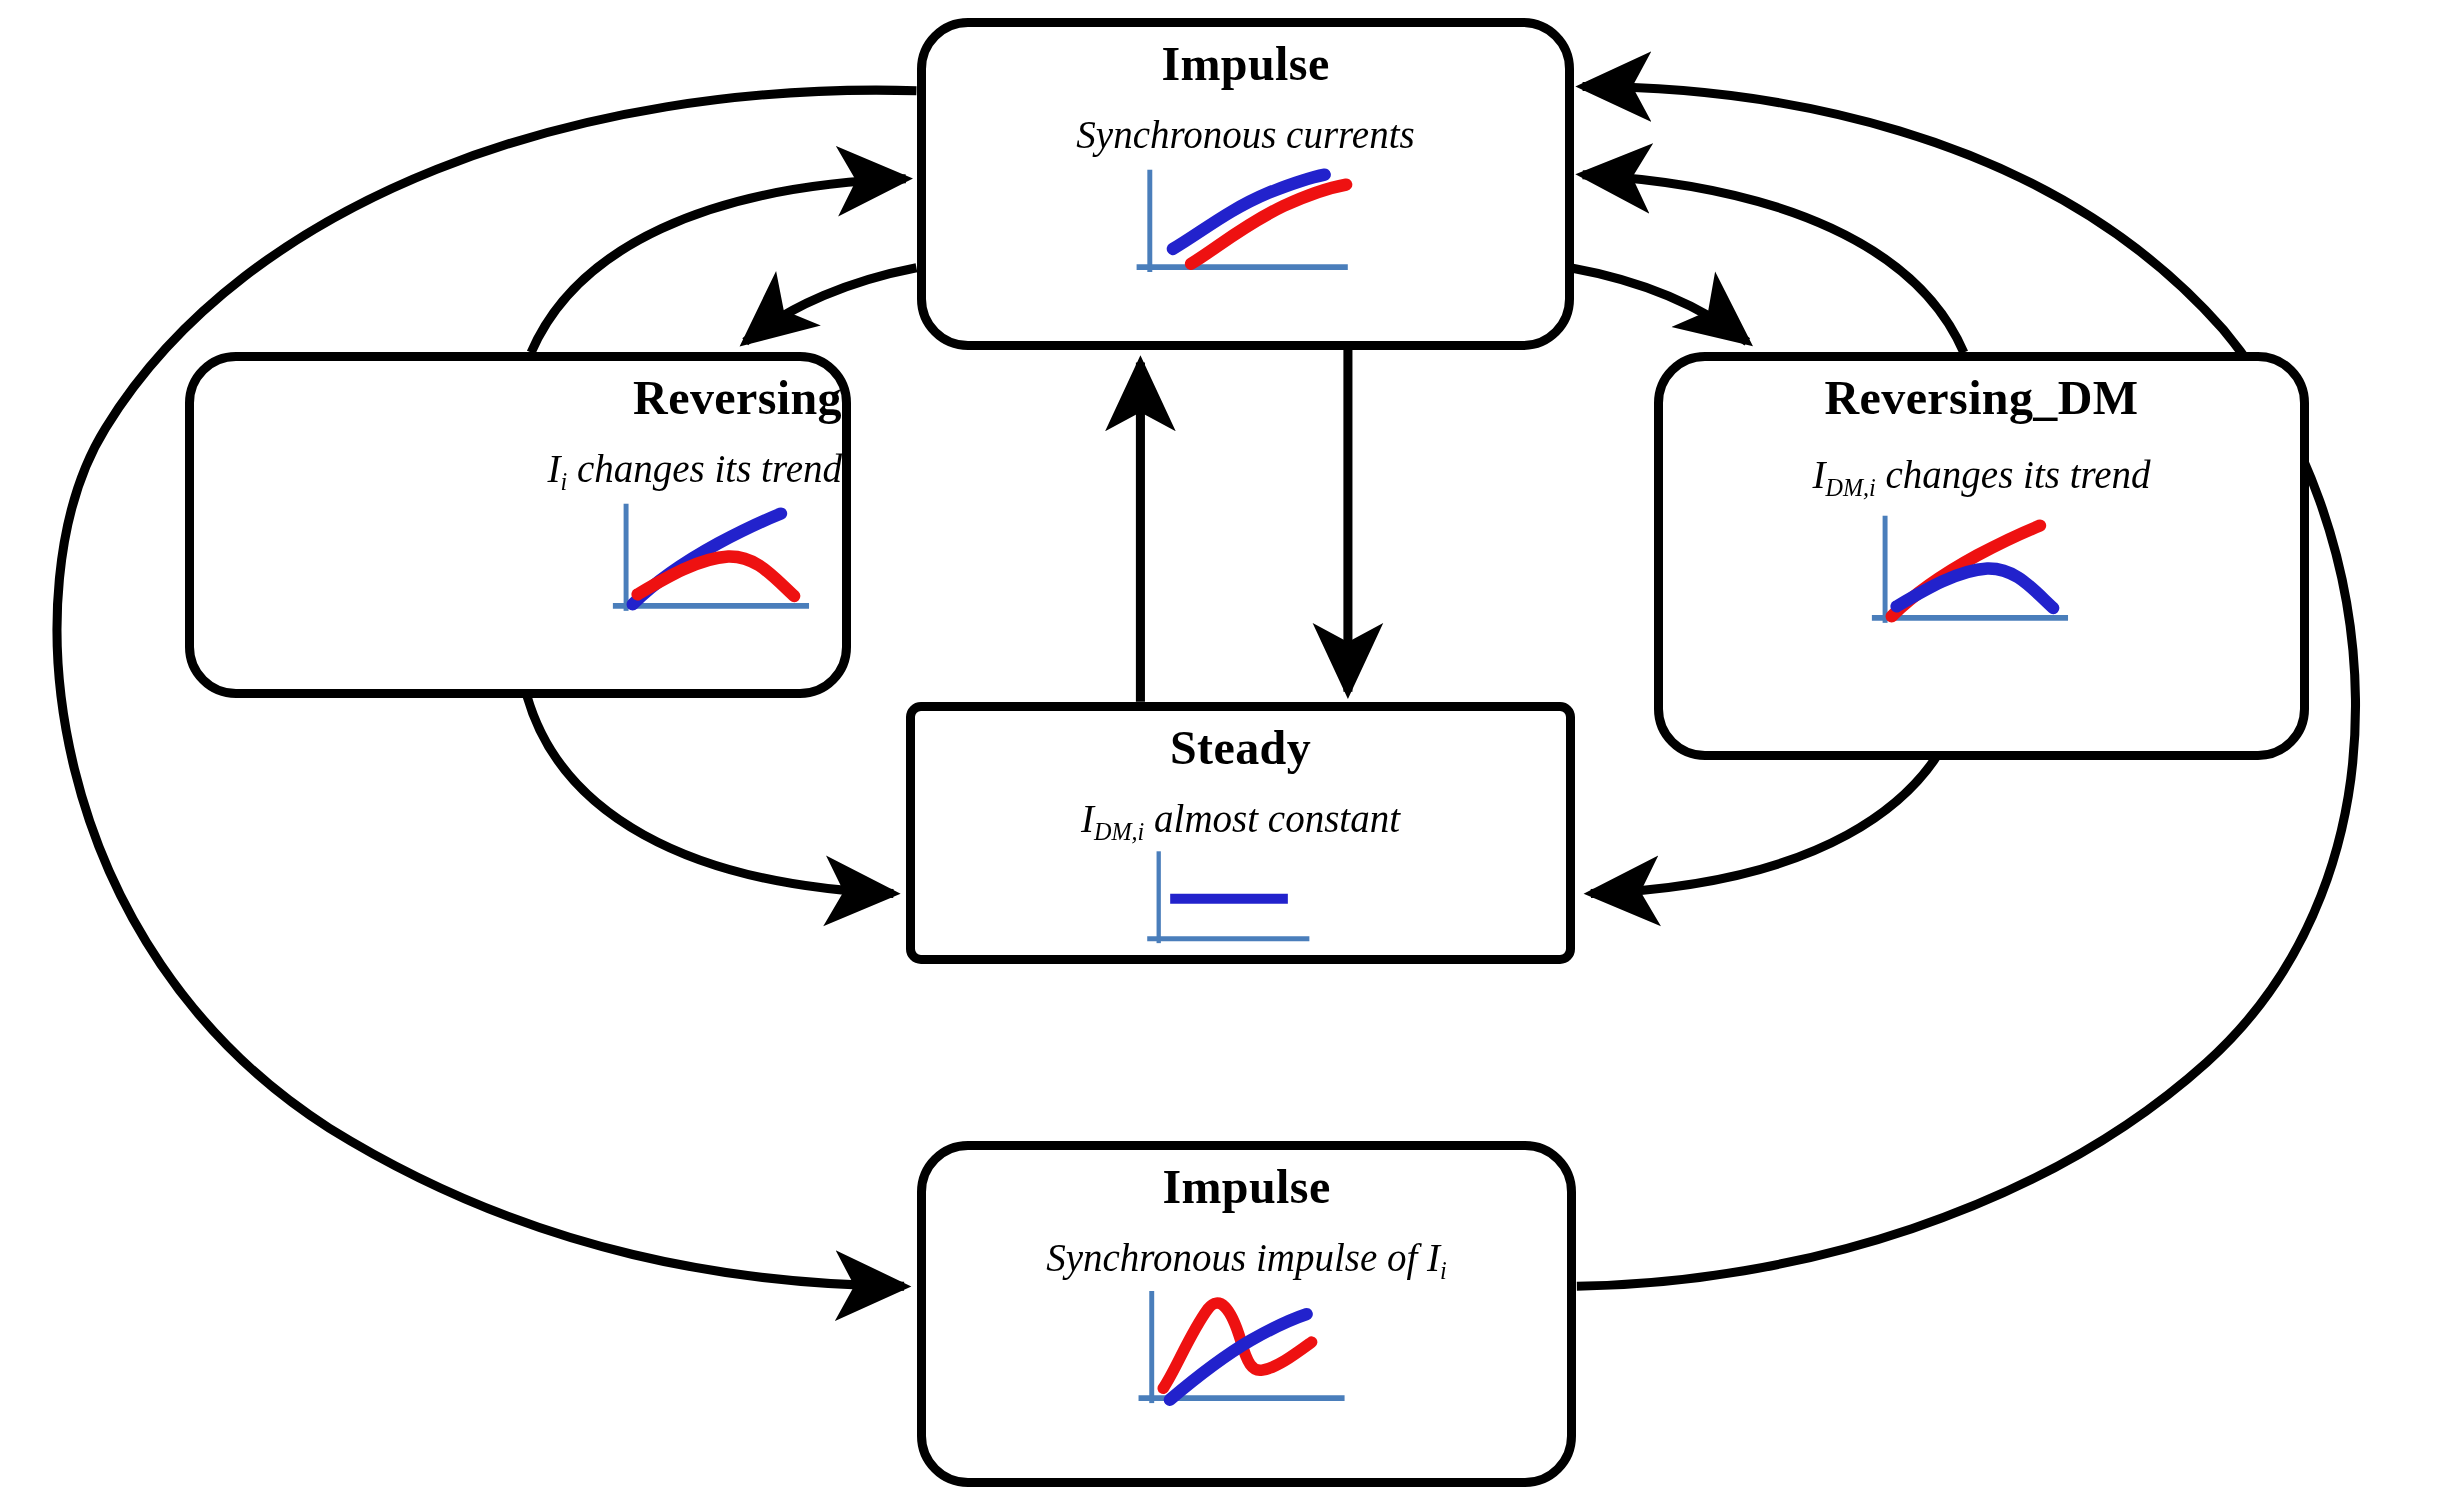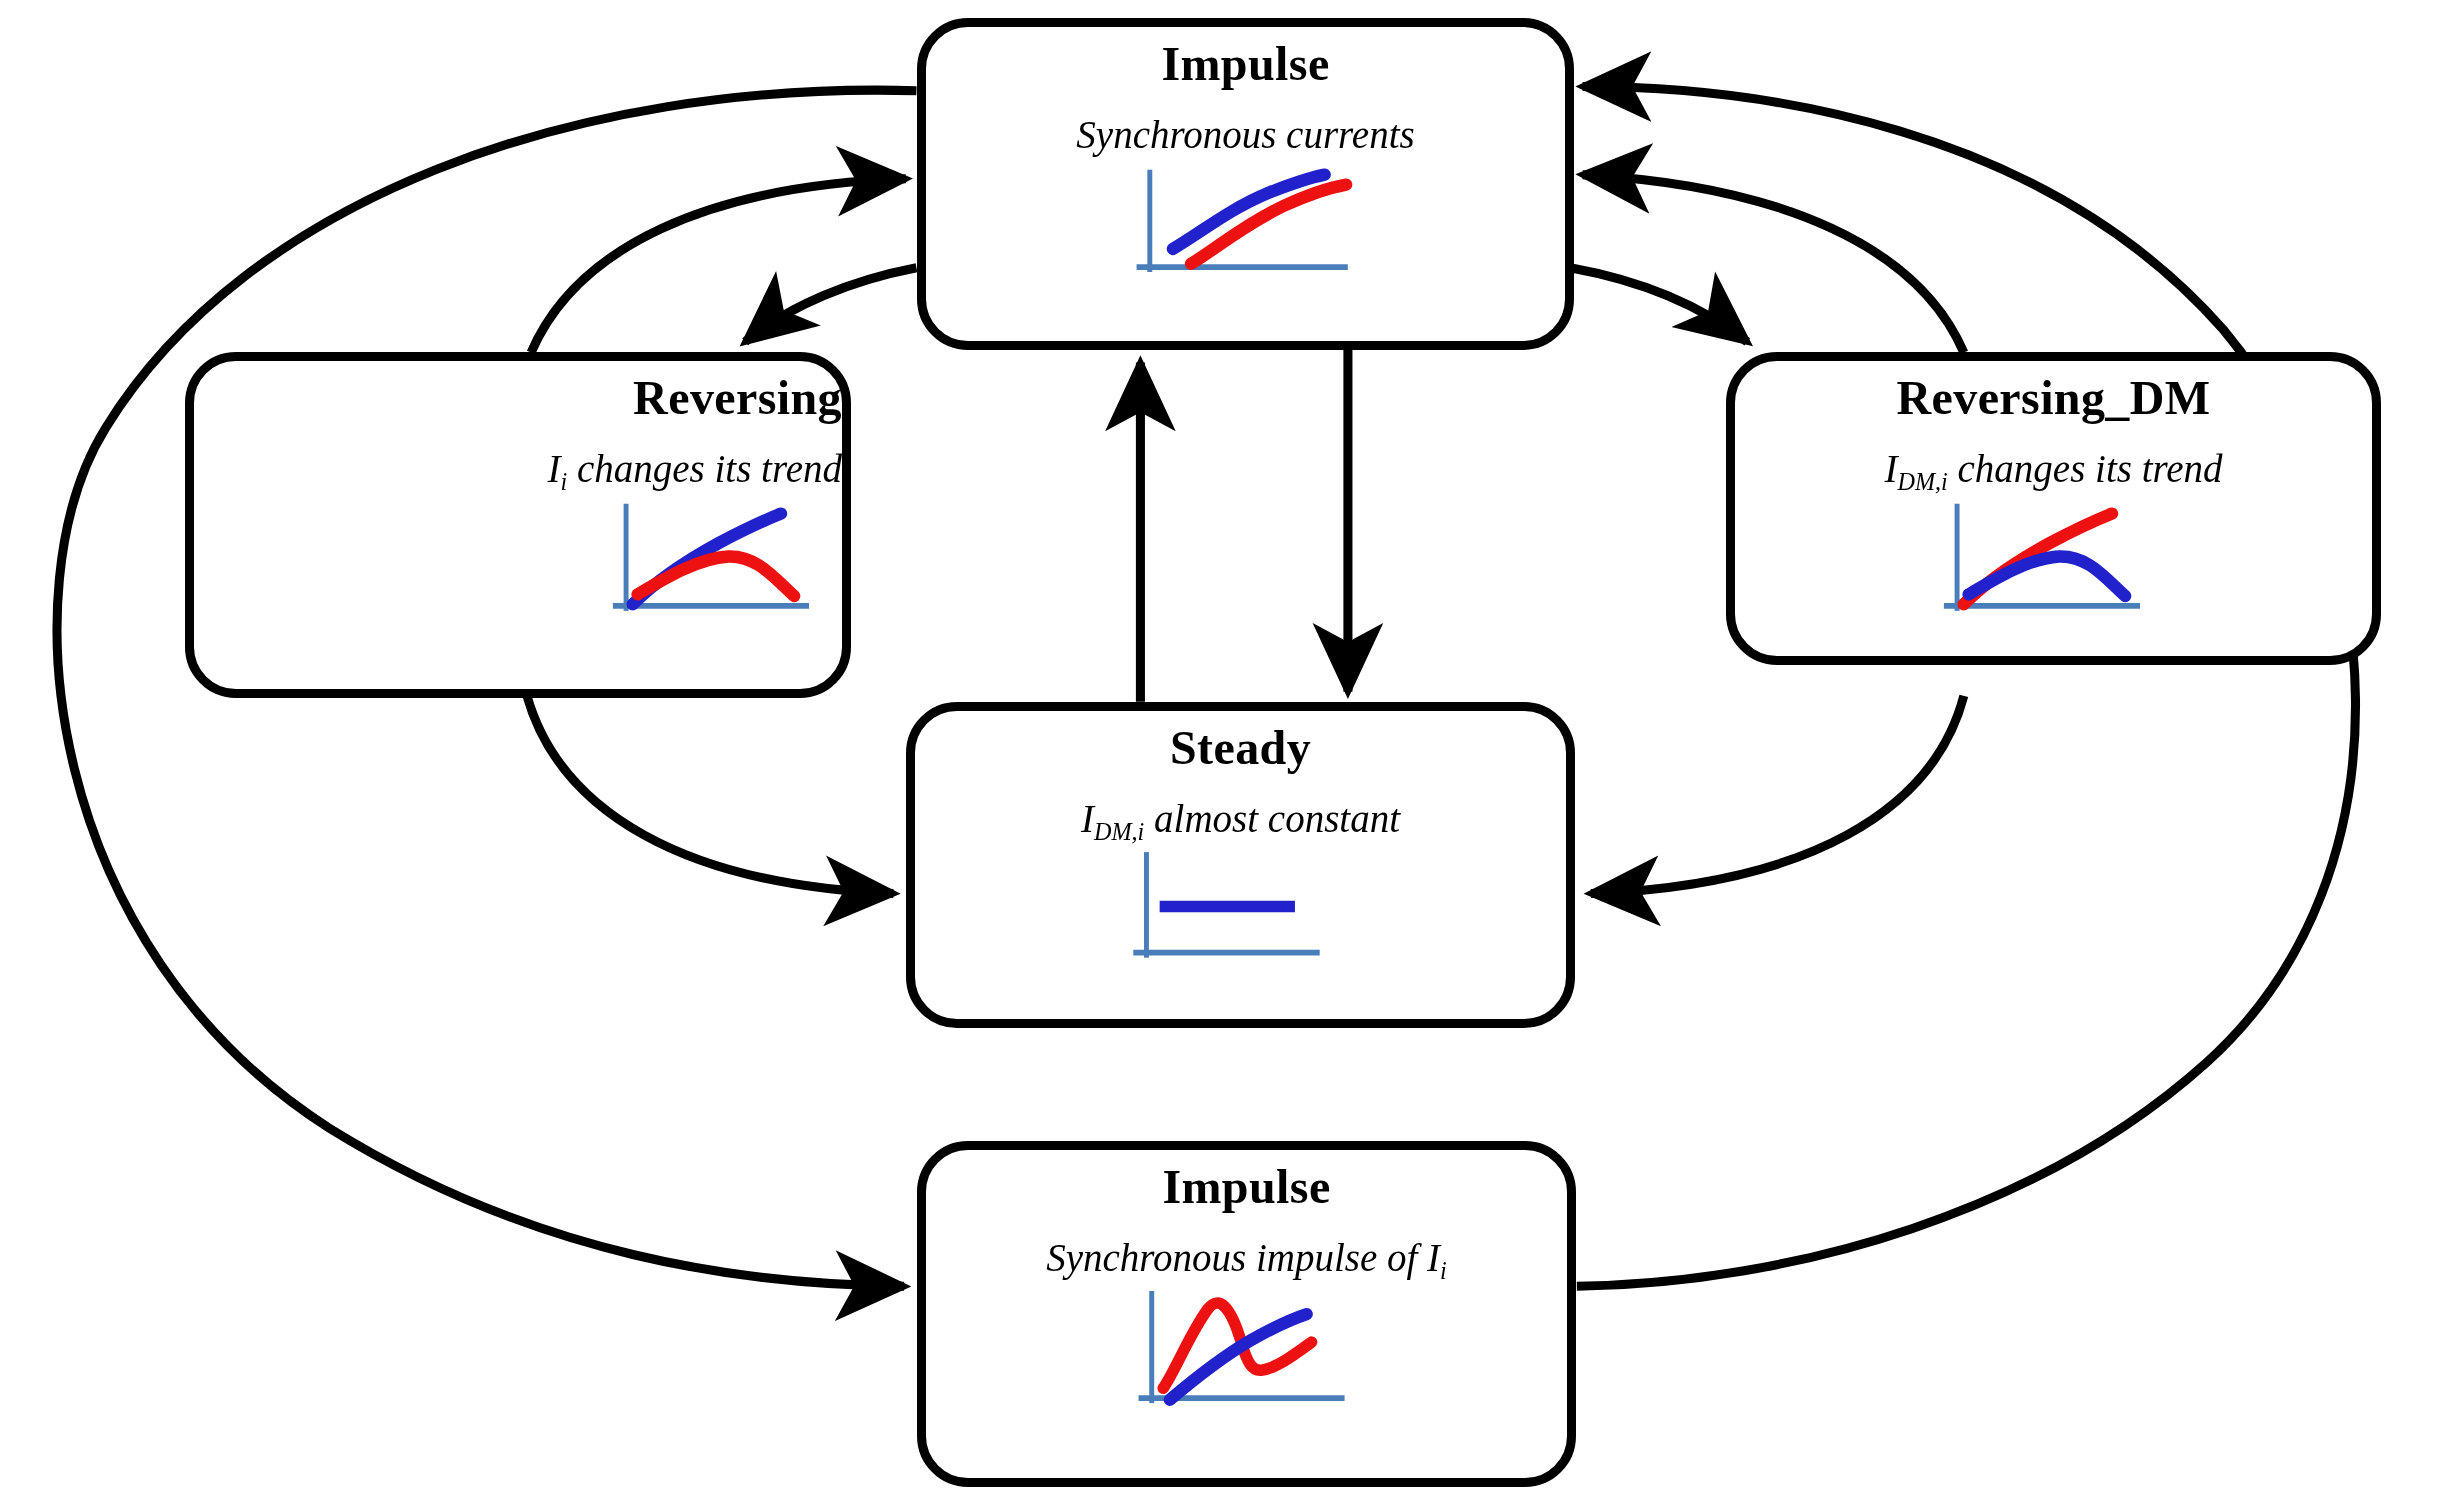--- a/index.html
+++ b/index.html
@@ -105,34 +105,34 @@
       <span>I</span><sub>i</sub><span> changes its trend</span>
     </div>
     <svg class="thumb" width="239" height="128" viewBox="0 0 290 155">
       <line x1="28" y1="8" x2="28" y2="138" stroke="#4a7ebb" stroke-width="6"></line>
       <line x1="12" y1="132" x2="250" y2="132" stroke="#4a7ebb" stroke-width="7"></line>
       <path d="M36,130 C60,106 96,80 140,56 C170,40 196,28 216,20" fill="none" stroke="#2222cc" stroke-width="15" stroke-linecap="round"></path>
       <path d="M42,118 C76,98 116,74 152,72 C186,71 206,96 232,120" fill="none" stroke="#ee1111" stroke-width="15" stroke-linecap="round"></path>
     </svg>
   </div>
 
-  <div class="state-box" style="left:1726px;top:352px;width:655px;height:313px;">
+  <div class="state-box" style="left:1654px;top:352px;width:655px;height:408px;gap:6px;">
     <div class="state-title">Reversing_DM</div>
     <div class="state-desc">
       <span>I</span><sub>DM,i</sub><span> changes its trend</span>
     </div>
     <svg class="thumb" width="239" height="128" viewBox="0 0 290 155">
       <line x1="28" y1="8" x2="28" y2="138" stroke="#4a7ebb" stroke-width="6"></line>
       <line x1="12" y1="132" x2="250" y2="132" stroke="#4a7ebb" stroke-width="7"></line>
       <path d="M36,130 C60,106 96,80 140,56 C170,40 196,28 216,20" fill="none" stroke="#ee1111" stroke-width="15" stroke-linecap="round"></path>
       <path d="M42,118 C76,98 116,74 152,72 C186,71 206,96 232,120" fill="none" stroke="#2222cc" stroke-width="15" stroke-linecap="round"></path>
     </svg>
   </div>
 
-  <div class="state-box" style="left:906px;top:702px;width:669px;height:326px;">
+  <div class="state-box" style="left:906px;top:702px;width:669px;height:262px;border-radius:15px;">
     <div class="state-title">Steady</div>
     <div class="state-desc">
       <span>I</span><sub>DM,i</sub><span> almost constant</span>
     </div>
     <svg class="thumb" width="231" height="124" viewBox="0 0 280 150">
       <line x1="26" y1="6" x2="26" y2="134" stroke="#4a7ebb" stroke-width="6"></line>
       <line x1="10" y1="128" x2="236" y2="128" stroke="#4a7ebb" stroke-width="7"></line>
       <path d="M42,72 L206,72" fill="none" stroke="#2222cc" stroke-width="14" stroke-linecap="butt"></path>
     </svg>
   </div>

